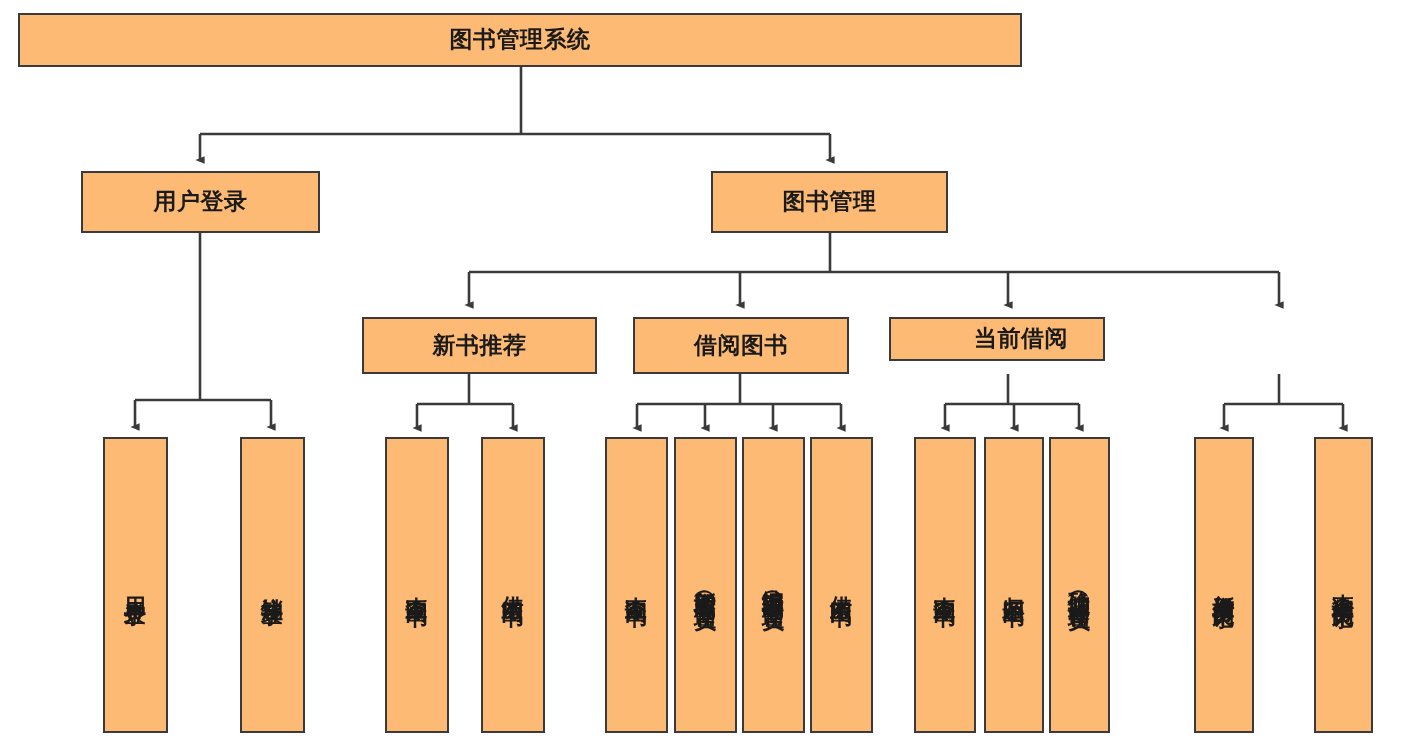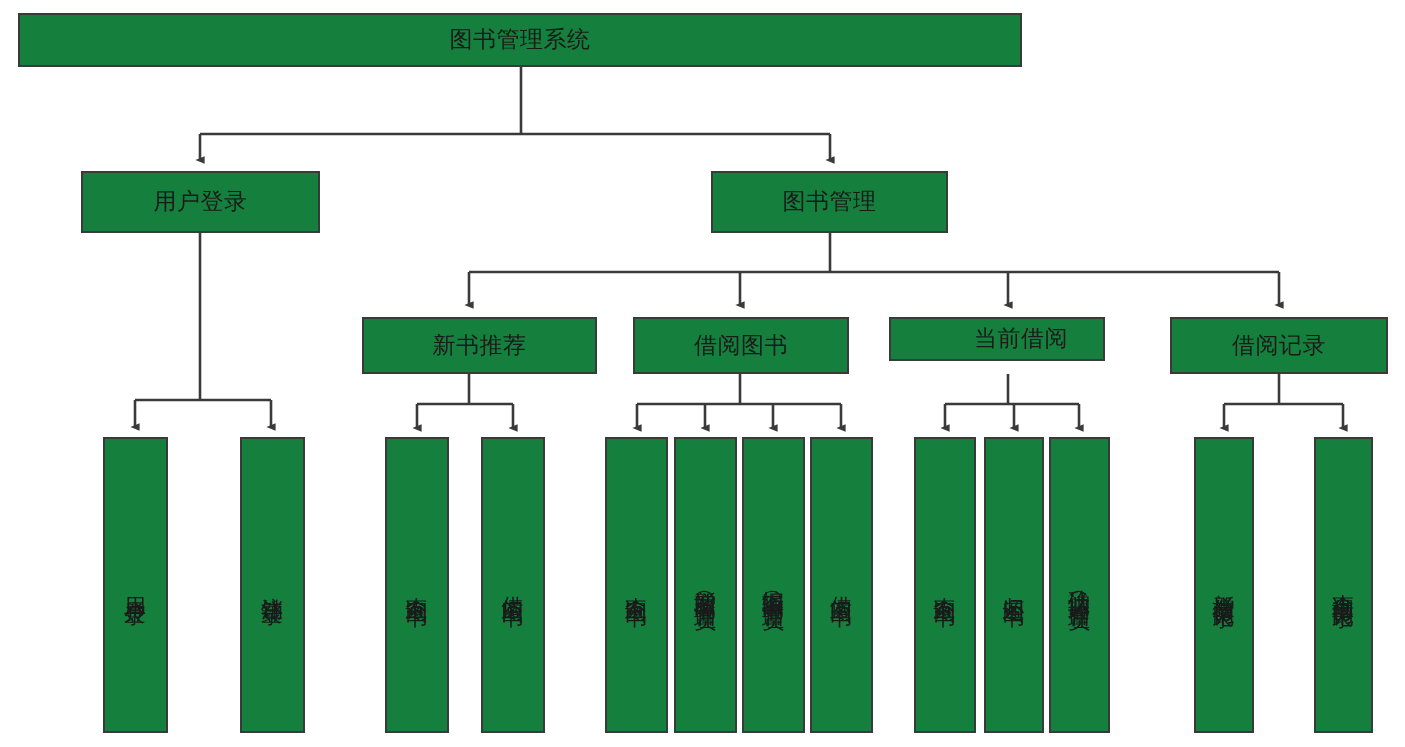--- a/index.html
+++ b/index.html
@@ -22,26 +22,27 @@
     left: 0;
     top: 0;
     width: 1405px;
     height: 747px;
     pointer-events: none;
   }
   .node {
     position: absolute;
     box-sizing: border-box;
     border: 2px solid #3a3a3a;
-    background: #15803d;
+    background: #fdba74;
     color: #1a1a1a;
     display: flex;
     align-items: center;
     justify-content: center;
     text-align: center;
+    font-weight: bold;
   }
   .node.horiz {
     font-size: 23px;
     line-height: 1.2;
     letter-spacing: 0.5px;
   }
   .node.vert {
     writing-mode: vertical-rl;
     text-orientation: upright;
     font-size: 22px;
@@ -125,21 +126,20 @@
   </svg>
 
   <div class="node horiz" style="left: 18px; top: 13px; width: 1004px; height: 54px;">图书管理系统</div>
 
   <div class="node horiz" style="left: 81px; top: 171px; width: 239px; height: 62px;">用户登录</div>
   <div class="node horiz" style="left: 711px; top: 171px; width: 237px; height: 62px;">图书管理</div>
 
   <div class="node horiz" style="left: 362px; top: 317px; width: 235px; height: 57px;">新书推荐</div>
   <div class="node horiz" style="left: 633px; top: 317px; width: 216px; height: 57px;">借阅图书</div>
   <div class="node horiz" style="left: 889px; top: 317px; width: 216px; height: 44px; padding-left: 48px;">当前借阅</div>
-  <div class="node horiz" style="left: 1170px; top: 317px; width: 218px; height: 57px;">借阅记录</div>
 
   <div class="node vert" style="left: 103px; top: 437px; width: 65px; height: 296px;">
     <span class="vtext">用户登录</span>
   </div>
   <div class="node vert" style="left: 240px; top: 437px; width: 65px; height: 296px;">
     <span class="vtext">注销登录</span>
   </div>
   <div class="node vert" style="left: 385px; top: 437px; width: 64px; height: 296px;">
     <span class="vtext">查询图书</span>
   </div>

